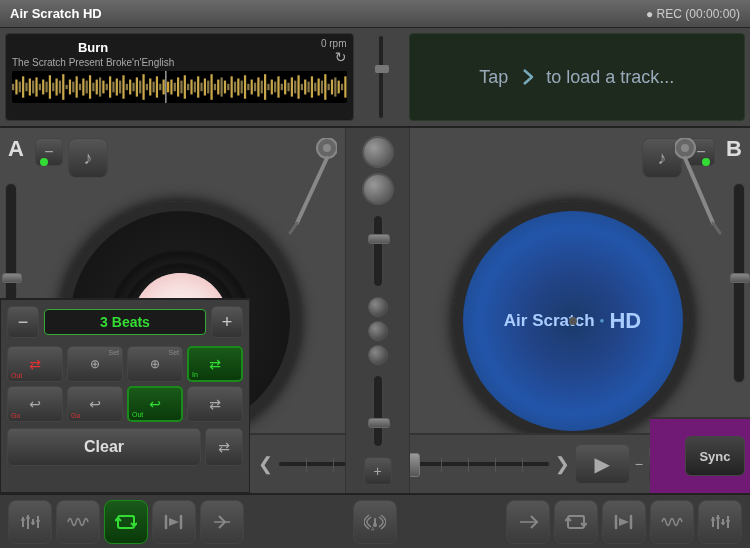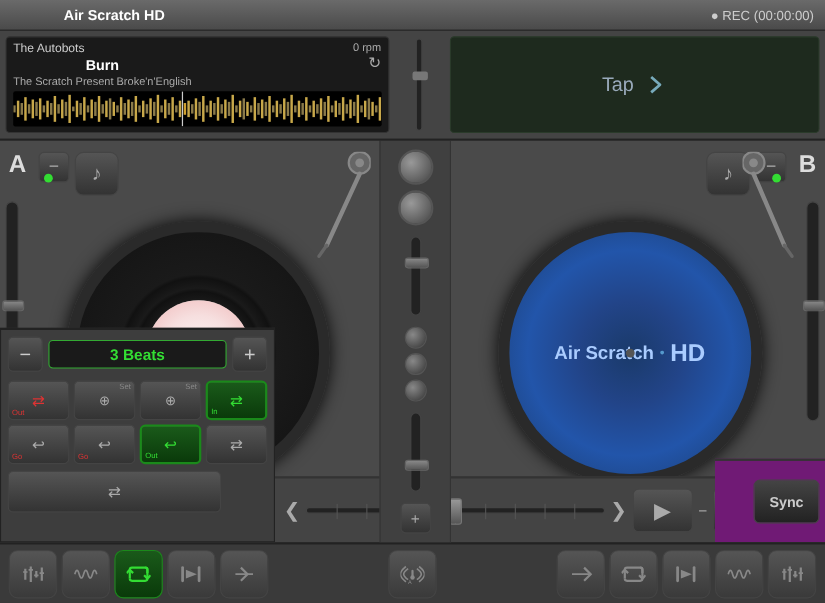--- a/index.html
+++ b/index.html
@@ -19,21 +19,20 @@
       display: flex;
       align-items: center;
       justify-content: space-between;
       padding: 0 10px;
       border-bottom: 1px solid #222;
     }
     .title-bar-text {
       color: #fff;
       font-size: 13px;
       font-weight: bold;
-      margin-left: 48px;
     }
     .rec-indicator {
       display: flex;
       align-items: center;
       gap: 5px;
     }
     .rec-text {
       color: #ccc;
       font-size: 12px;
     }
@@ -301,21 +300,20 @@
   <div class="rec-indicator">
     <span class="rec-text">● REC (00:00:00)</span>
   </div>
 </div>
 
 <div class="top-section">
 
   <div class="waveform-panel-left">
     <div class="waveform-info">
       <div>
-        <div class="track-info">The Autobots</div>
         <div class="track-title">Burn</div>
         <div class="track-artist-small">The Scratch Present Broke'n'English</div>
       </div>
       <div style="text-align:right;">
         <div class="rpm-info">0 rpm</div>
         <div class="loop-icon">↻</div>
       </div>
     </div>
     <div class="waveform-row">
       <svg class="waveform-svg" viewBox="0 0 300 30" preserveAspectRatio="none">
@@ -431,20 +429,21 @@
       <div class="mini-slider-thumb"></div>
     </div>
   </div>
 
   <div class="waveform-panel-right">
     <div class="load-track-text">
       <span>Tap</span>
       <svg width="22" height="22" viewBox="0 0 22 22">
         <path d="M8 4 L16 11 L8 18" fill="none" stroke="#7ab" stroke-width="2.5" stroke-linejoin="round"></path>
       </svg>
+      <span>to load a track...</span>
     </div>
   </div>
 </div>
 
 <div class="main-content">
 
   <div class="left-deck-area">
 
     <div style="position:absolute;top:8px;left:8px;color:#ddd;font-size:22px;font-weight:bold;z-index:5;">A</div>
 
@@ -632,20 +631,21 @@
     <div style="height:36px;border-radius:5px;background:linear-gradient(to bottom,#1a5a1a,#0a3a0a);border:2px solid #1a8a1a;display:flex;align-items:center;justify-content:center;cursor:pointer;position:relative;">
       <span style="color:#33dd33;font-size:14px;">↩</span>
       <span style="position:absolute;bottom:2px;left:3px;color:#33dd33;font-size:7px;">Out</span>
     </div>
     <div style="height:36px;border-radius:5px;background:linear-gradient(to bottom,#555,#333);border:1px solid #444;display:flex;align-items:center;justify-content:center;cursor:pointer;">
       <span style="color:#aaa;font-size:14px;">⇄</span>
     </div>
   </div>
 
   <div style="display:grid;grid-template-columns:1fr 38px;gap:4px;">
+    <div style="height:38px;border-radius:5px;background:linear-gradient(to bottom,#555,#333);border:1px solid #444;color:#ddd;font-size:16px;font-weight:bold;display:flex;align-items:center;justify-content:center;cursor:pointer;">Clear</div>
     <div style="height:38px;border-radius:5px;background:linear-gradient(to bottom,#555,#333);border:1px solid #444;display:flex;align-items:center;justify-content:center;cursor:pointer;">
       <span style="color:#aaa;font-size:14px;">⇄</span>
     </div>
   </div>
 </div>
 
 <div class="bottom-center-region">
 
   <span class="cf-arrow">❮</span>
   <div style="flex:1;display:flex;align-items:center;position:relative;height:25px;">

